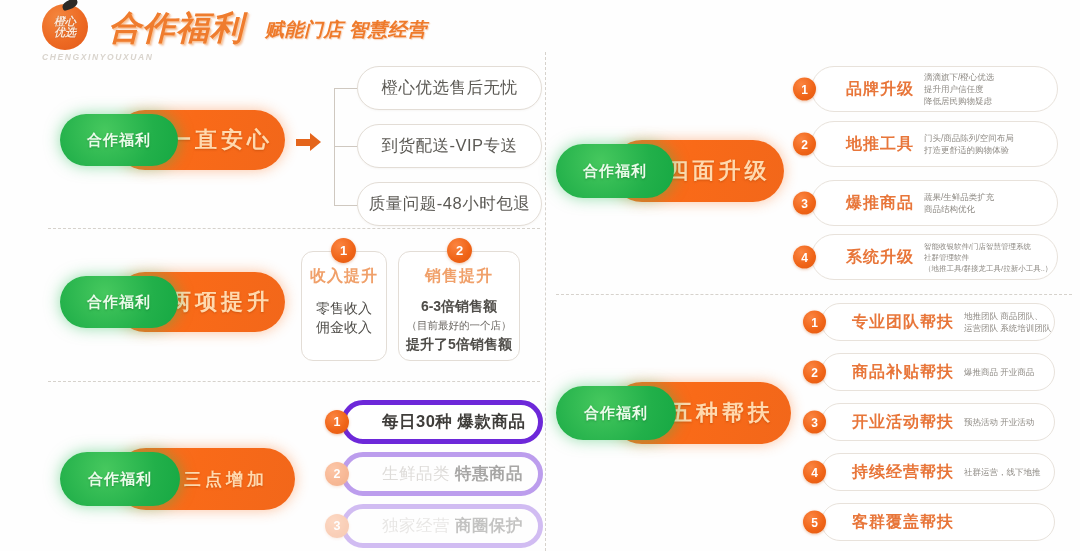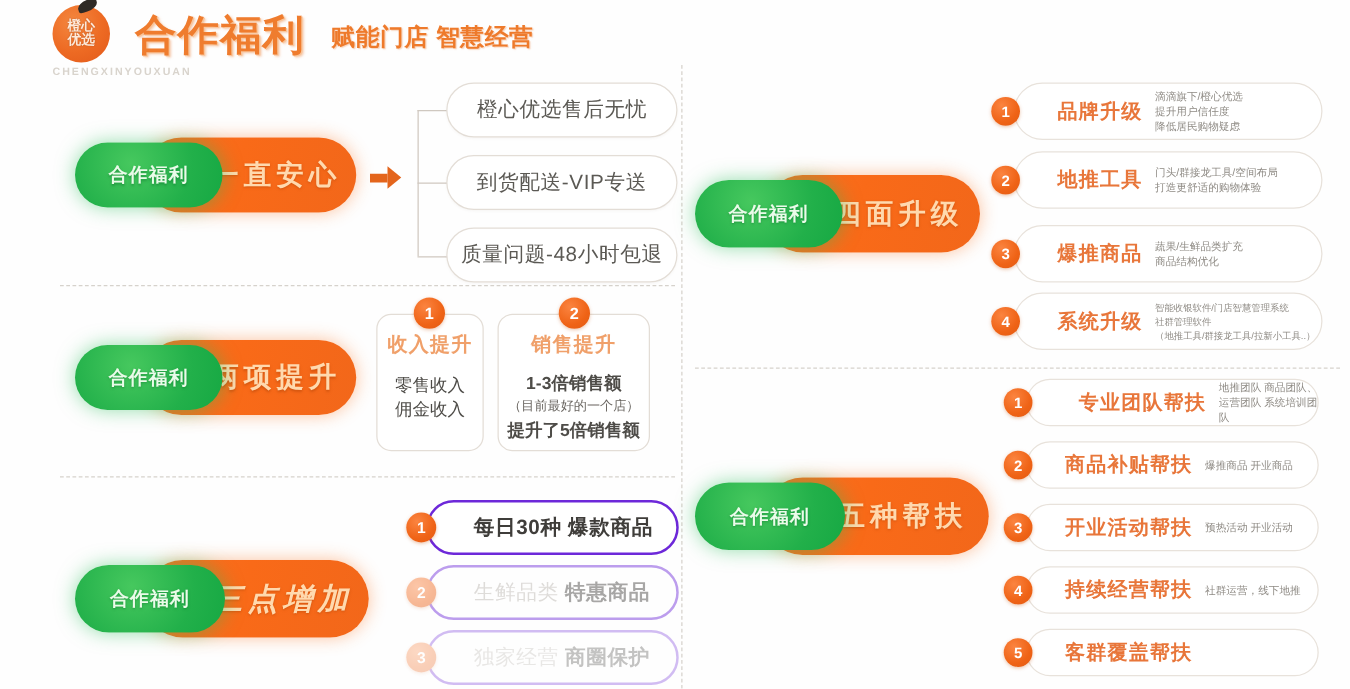--- a/index.html
+++ b/index.html
@@ -10,21 +10,21 @@
     overflow: hidden;
   }
   #page {
     position: relative;
     width: 1080px; height: 551px;
     background: #fefefe;
     overflow: hidden;
   }
 
   
-  .header { position: absolute; left: 0; top: 0; width: 1080px; height: 52px; }
+  .header { position: absolute; left: 0; top: 0; width: 1080px; height: 52px; font-style: italic; }
   .logo {
     position: absolute; left: 42px; top: 4px;
     width: 46px; height: 46px; border-radius: 50%;
     background: radial-gradient(circle at 36% 30%, #f4873f 0%, #ed6a23 55%, #e2591a 100%);
     display: flex; align-items: center; justify-content: center;
   }
   .logo-leaf {
     position: absolute; left: 20px; top: -4px;
     width: 16px; height: 9px; background: #2e2a26;
     border-radius: 60% 20% 60% 20%;
@@ -164,21 +164,21 @@
     width: 23px; height: 23px; font-size: 12px;
   }
 
   .row-desc-pink { color: #e0738b; }
 
   
   .trow { position: absolute; }
   .trow .body {
     position: absolute; left: 16px; top: 0; height: 100%;
     width: calc(100% - 16px);
-    border: 2px solid #6d28d9; border-radius: 999px; background: #fff;
+    border: 5px solid #6d28d9; border-radius: 999px; background: #fff;
     display: flex; align-items: center;
   }
   .trow .ttext {
     margin-left: 36px; font-size: 16.5px; letter-spacing: .5px;
     color: #3f3d3a; font-weight: bold;
   }
   .trow .ttext .light { color: #b9b4ae; font-weight: normal; }
   .trow .tbadge {
     position: absolute; left: 0; top: 50%; transform: translateY(-50%);
     width: 24px; height: 24px; font-size: 12.5px;
@@ -256,32 +256,32 @@
       <div>佣金收入</div>
     </div>
   </div>
   <div class="badge" style="left:331px; top:238px; width:25px; height:25px; font-size:13px;">
     <span>1</span>
   </div>
 
   <div class="sqcard" style="left:398px; top:251px; width:122px; height:110px;">
     <div class="hd" style="margin-top:14px;">销售提升</div>
     <div class="bd" style="margin-top:10px;">
-      <div style="font-weight:bold;">1-3倍销售额</div>
+      <div style="font-weight:bold;">6-3倍销售额</div>
       <div class="small">（目前最好的一个店）</div>
       <div style="font-weight:bold;">提升了5倍销售额</div>
     </div>
   </div>
   <div class="badge" style="left:447px; top:238px; width:25px; height:25px; font-size:13px;">
     <span>2</span>
   </div>
 
   <div class="pill" style="left:60px; top:448px; width:235px; height:62px;">
     <div class="pill-orange" style="width:180px;">
-      <span style="font-size:24px;font-style:italic;">三点增加</span>
+      <span style="font-size:17px;">三点增加</span>
     </div>
     <div class="pill-green" style="width:120px; height:54px;">
       <span style="font-size:15px;">合作福利</span>
     </div>
   </div>
 
   <div class="trow" style="left:325px; top:400px; width:218px; height:44px;">
     <div class="body">
       <div class="ttext">
         <span>每日30种</span>
@@ -335,21 +335,21 @@
     </div>
     <div class="badge rbadge">
       <span>1</span>
     </div>
   </div>
 
   <div class="rrow" style="left:793px; top:121px; width:265px; height:46px;">
     <div class="body">
       <div class="rtitle">地推工具</div>
       <div style="margin-left:10px;">
-        <div class="rdesc" style="margin-left:0;">门头/群接龙工具/空间布局</div>
+        <div class="rdesc" style="margin-left:0;">门头/商品陈列/空间布局</div>
         <div class="rdesc row-desc-pink" style="margin-left:0;">打造更舒适的购物体验</div>
       </div>
     </div>
     <div class="badge rbadge">
       <span>2</span>
     </div>
   </div>
 
   <div class="rrow" style="left:793px; top:180px; width:265px; height:46px;">
     <div class="body">
@@ -378,21 +378,21 @@
     <div class="pill-orange" style="width:180px;">
       <span style="font-size:22px;">五种帮扶</span>
     </div>
     <div class="pill-green" style="width:120px; height:54px;">
       <span style="font-size:15px;">合作福利</span>
     </div>
   </div>
 
   <div class="rrow" style="left:803px; top:303px; width:252px; height:38px;">
     <div class="body">
-      <div class="rtitle" style="margin-left:41px;">专业团队帮扶</div>
+      <div class="rtitle" style="margin-left:30px;">专业团队帮扶</div>
       <div class="rdesc">地推团队  商品团队、
 运营团队 系统培训团队</div>
     </div>
     <div class="badge rbadge">
       <span>1</span>
     </div>
   </div>
 
   <div class="rrow" style="left:803px; top:353px; width:252px; height:38px;">
     <div class="body">

